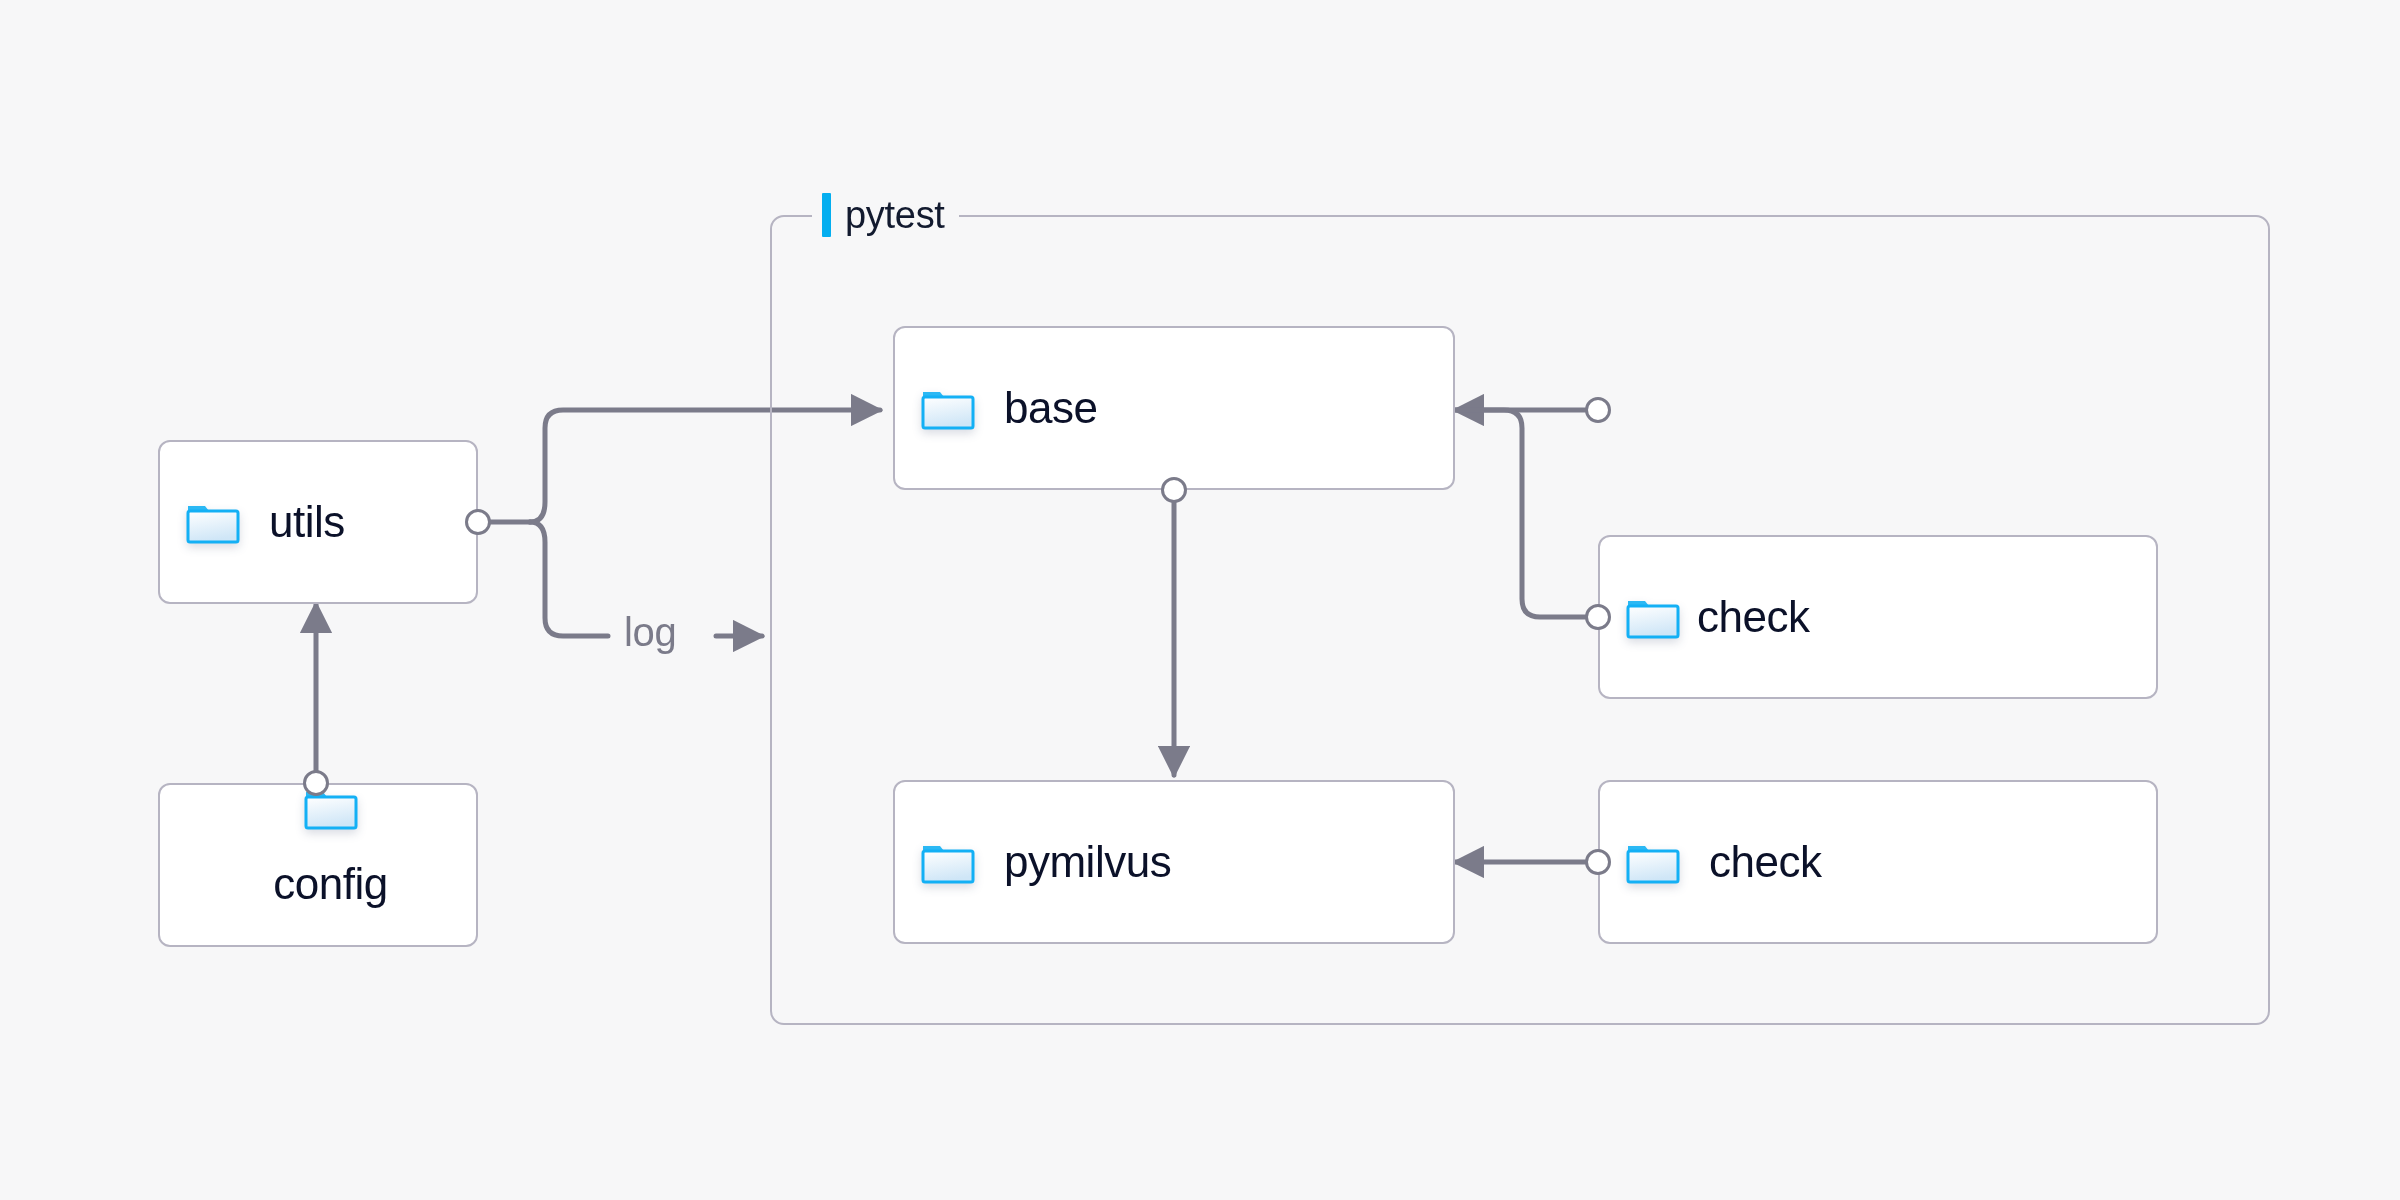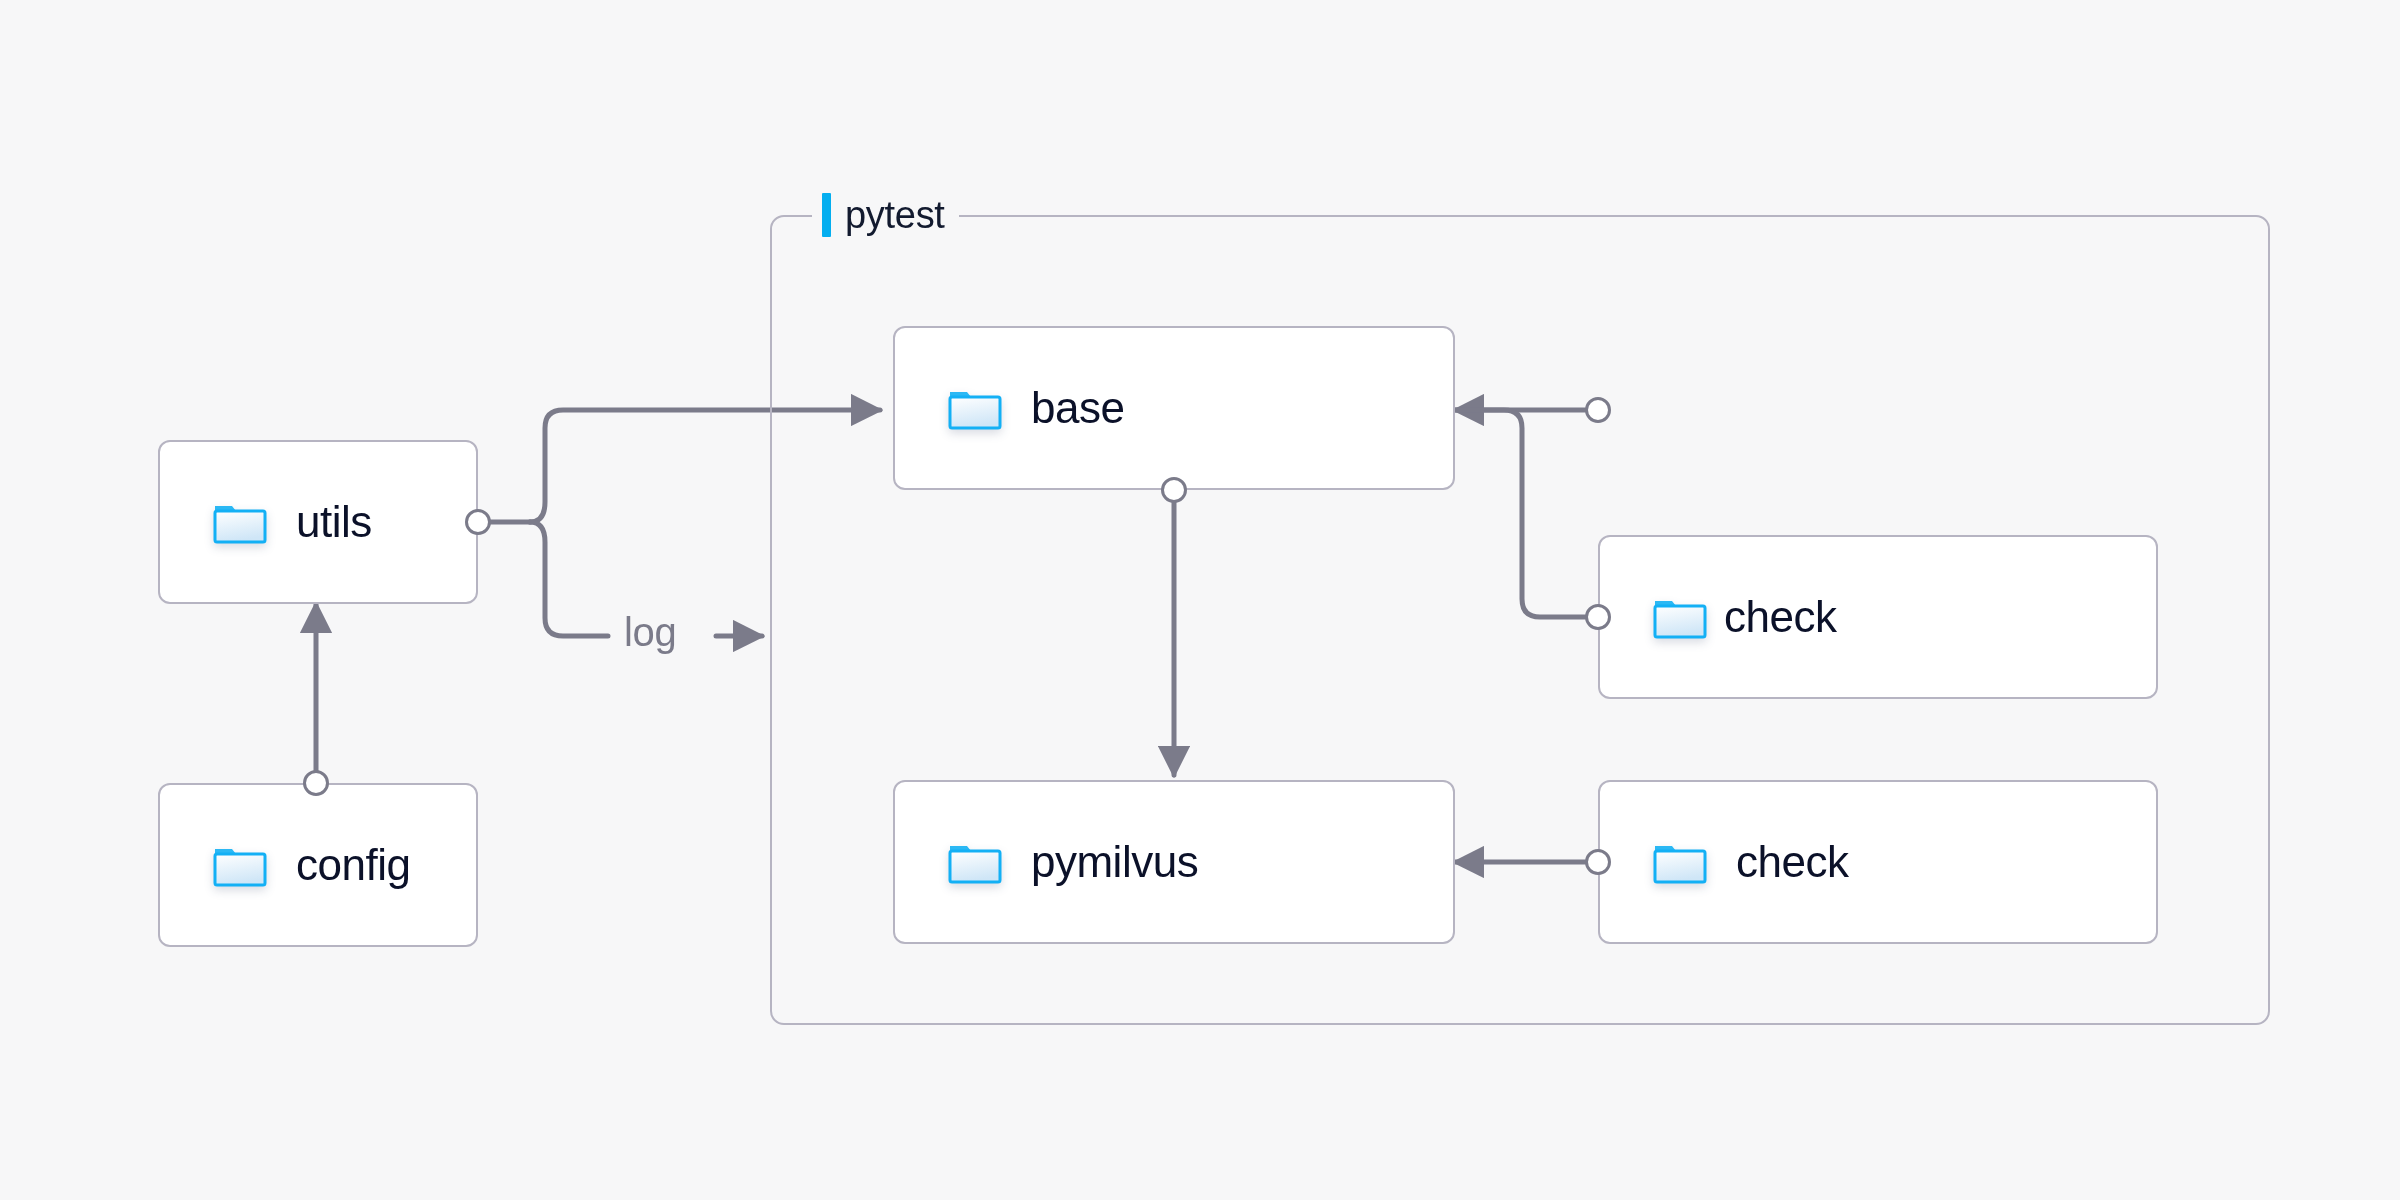--- a/index.html
+++ b/index.html
@@ -65,21 +65,21 @@
 
   
   .node {
     position: absolute;
     box-sizing: border-box;
     background: #ffffff;
     border: 2px solid #b6b4c2;
     border-radius: 12px;
     display: flex;
     align-items: center;
-    padding-left: 52px;
+    padding-left: 25px;
     gap: 28px;
   }
   .node-label {
     font-size: 44px;
     color: #0b1129;
     letter-spacing: -0.5px;
     white-space: nowrap;
   }
 
   
@@ -163,21 +163,21 @@
           </linearGradient>
         </defs>
         <path d="M3 7 h17 l4 5 h29 v6 H3 Z" fill="#2bb8f4"></path>
         <rect x="3" y="12" width="50" height="31" rx="2" fill="url(#fg1)" stroke="#13b0f5" stroke-width="3"></rect>
       </svg>
     </span>
     <span class="node-label">utils</span>
   </div>
   <span class="port" style="left:465px; top:509px;"></span>
 
-  <div class="node" style="left:158px; top:783px; width:320px; height:164px;">
+  <div class="node" style="left:158px; top:783px; width:320px; height:164px;flex-direction:column;">
     <span class="folder-icon">
       <svg viewBox="0 0 56 46" xmlns="http://www.w3.org/2000/svg">
         <path d="M3 7 h17 l4 5 h29 v6 H3 Z" fill="#2bb8f4"></path>
         <rect x="3" y="12" width="50" height="31" rx="2" fill="url(#fg1)" stroke="#13b0f5" stroke-width="3"></rect>
       </svg>
     </span>
     <span class="node-label">config</span>
   </div>
   <span class="port" style="left:303px; top:770px;"></span>
 

